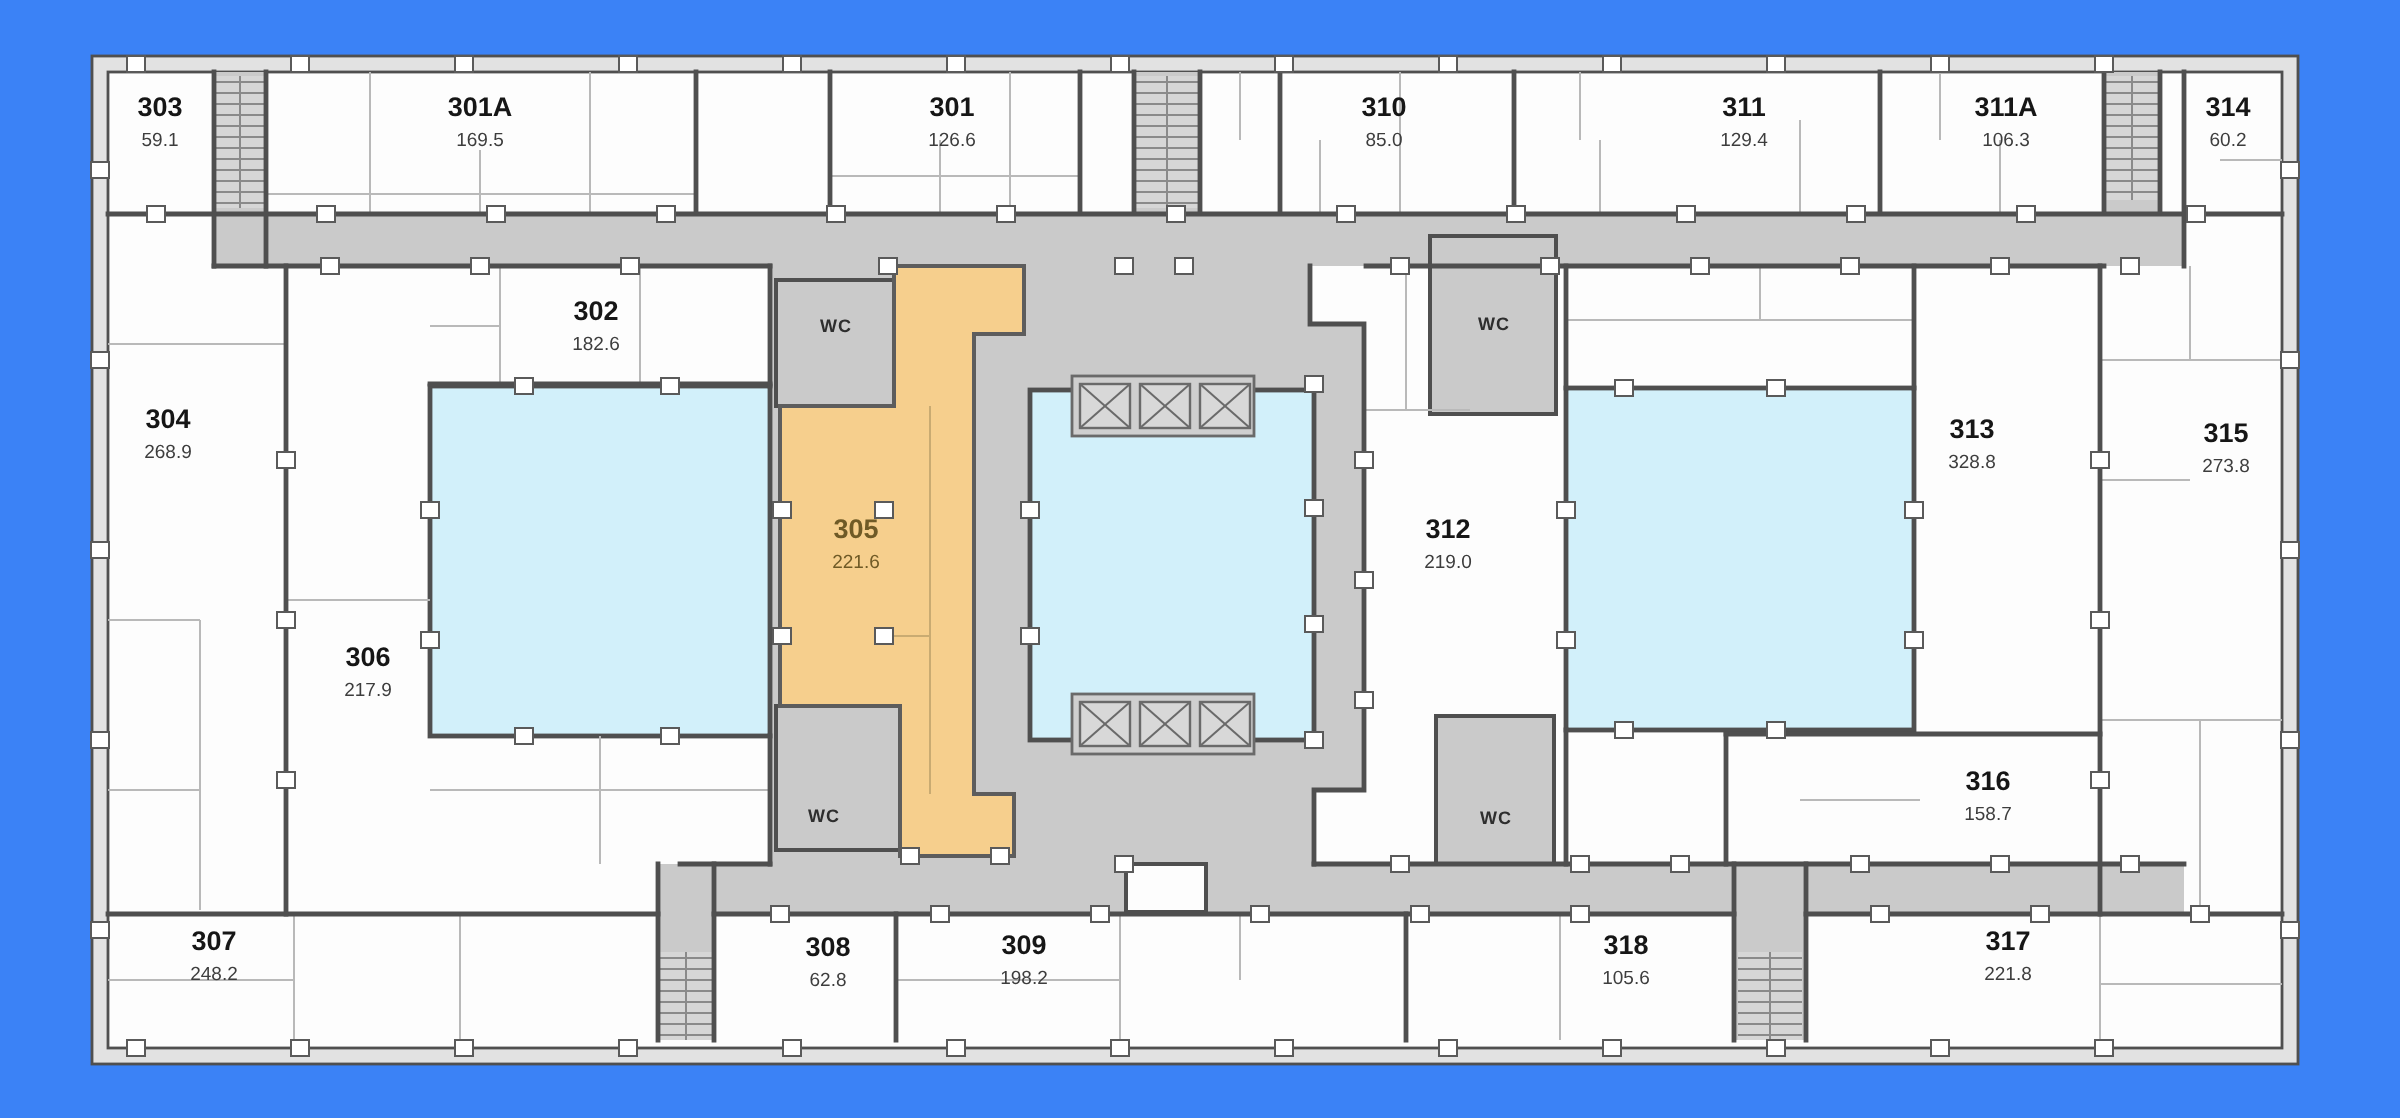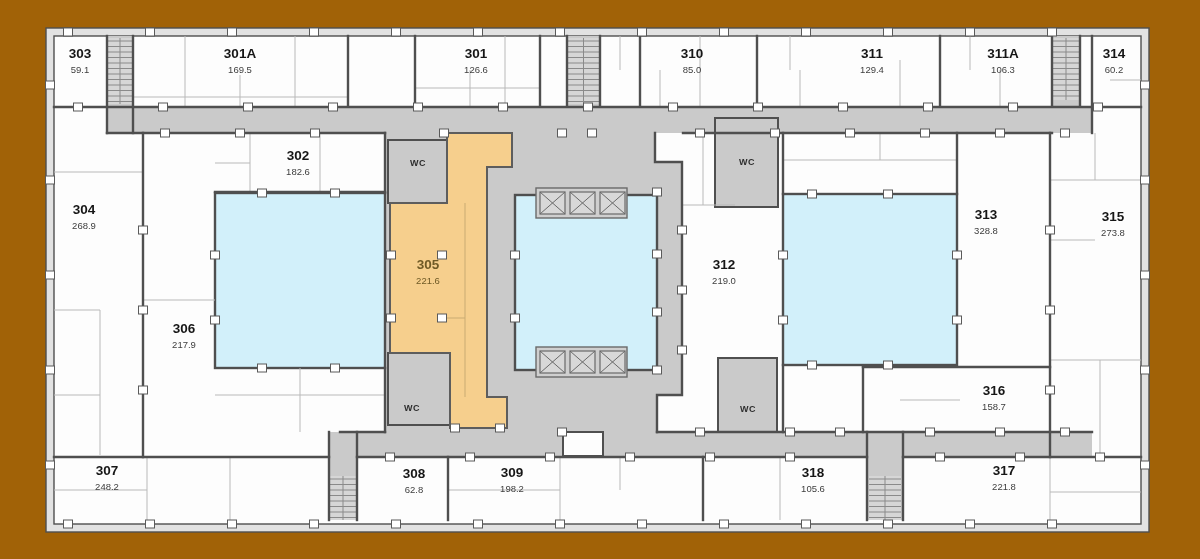--- a/index.html
+++ b/index.html
@@ -1,16 +1,16 @@
 <!DOCTYPE html>
 <html style="--wall: #4f4f4f; --partition: #b9b9b9; --corridor: #cacaca; --room: #fdfdfd; --blue: #d2f0fa; --orange: #f6cf8d;"><head>
 <meta charset="utf-8">
 <style>
   html,body{margin:0;padding:0;background:#ffffff;}
-  #canvas{position:relative;width:1200px;height:559px;background:#a16207;overflow:hidden;
+  #canvas{position:relative;width:1200px;height:559px;background:#3b82f6;overflow:hidden;
           font-family:"Liberation Sans","DejaVu Sans",sans-serif;}
   svg{position:absolute;left:0;top:0;}
   .wall{stroke:var(--wall);stroke-width:2.4;fill:none;stroke-linecap:square;}
   .thin{stroke:var(--partition);stroke-width:1;fill:none;}
   .thino{stroke:#c9ab72;stroke-width:1;fill:none;}
   .gray{fill:var(--corridor);}
   .roomfill{fill:var(--room);}
   .marker{fill:#ffffff;stroke:#5a5a5a;stroke-width:1;}
   .hatch{stroke:#8a8a8a;stroke-width:1;}
   .shaft{fill:#d6d6d6;}

